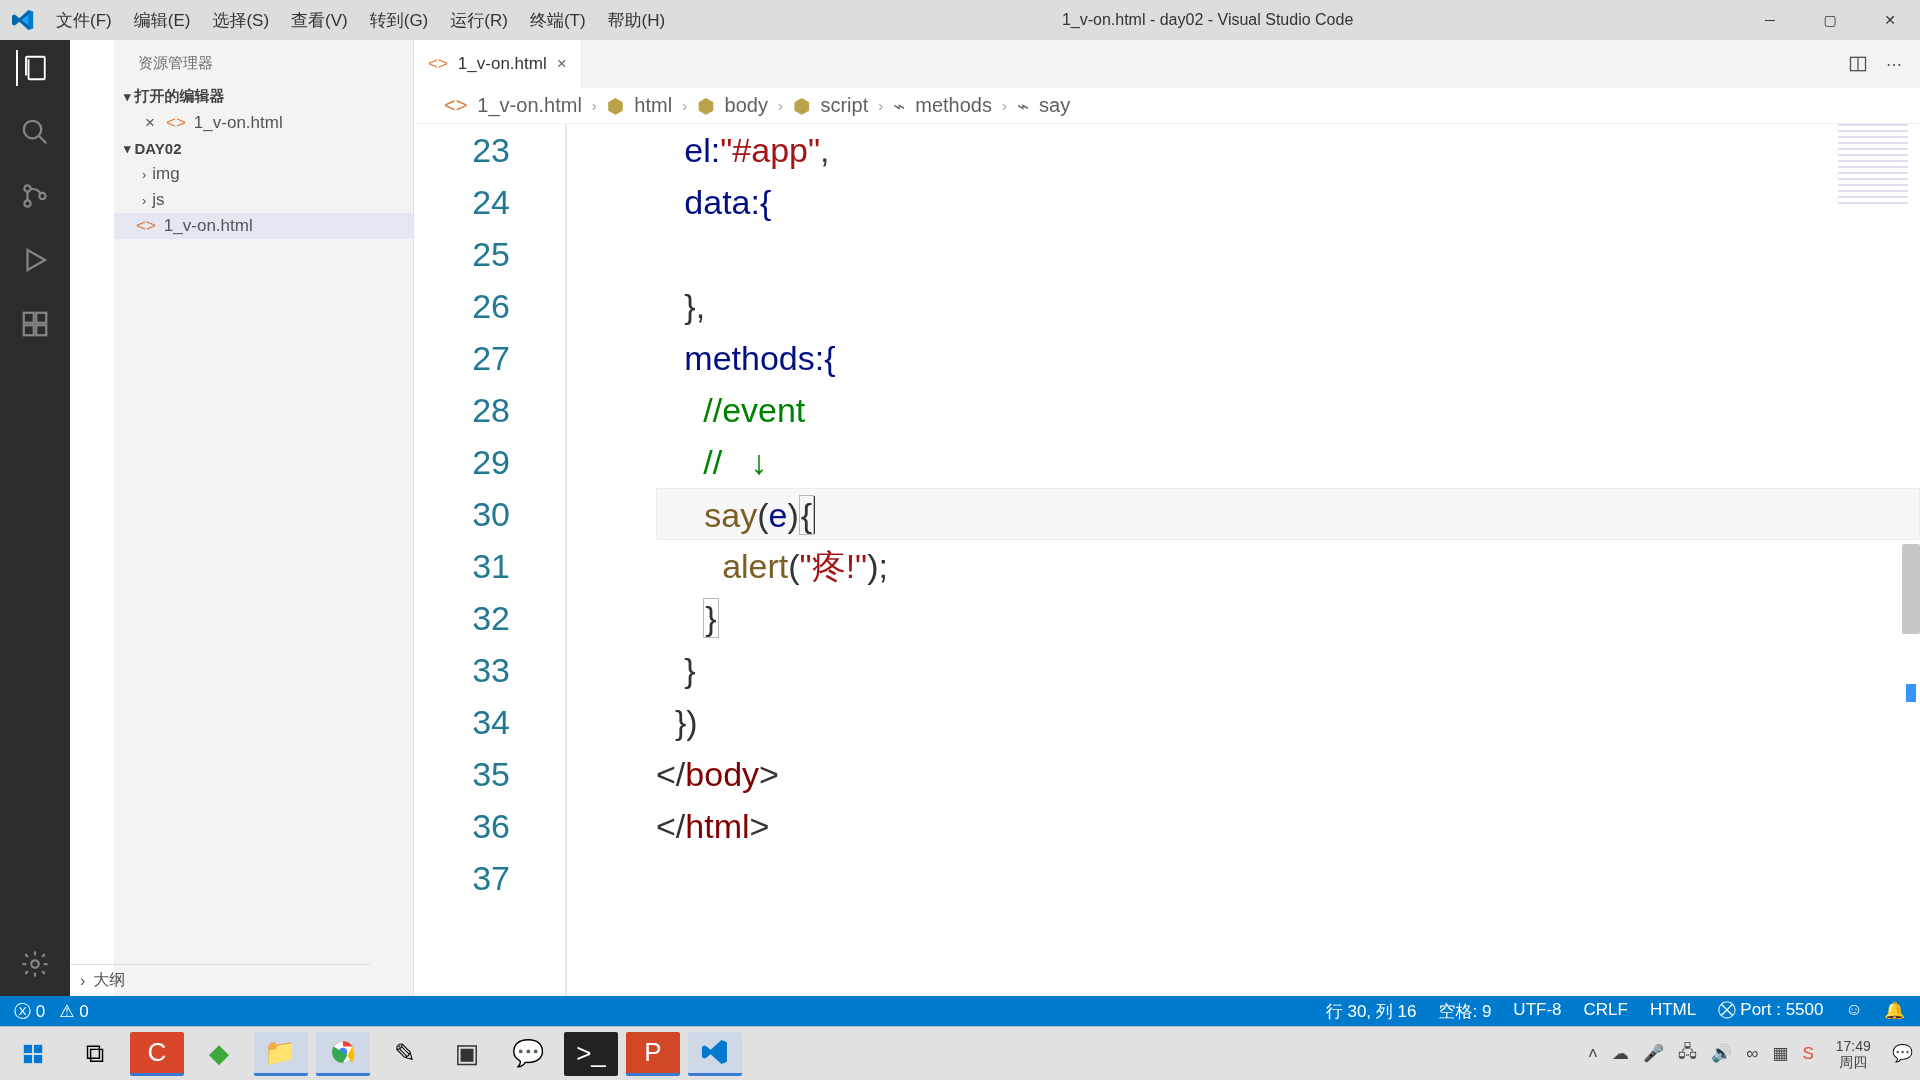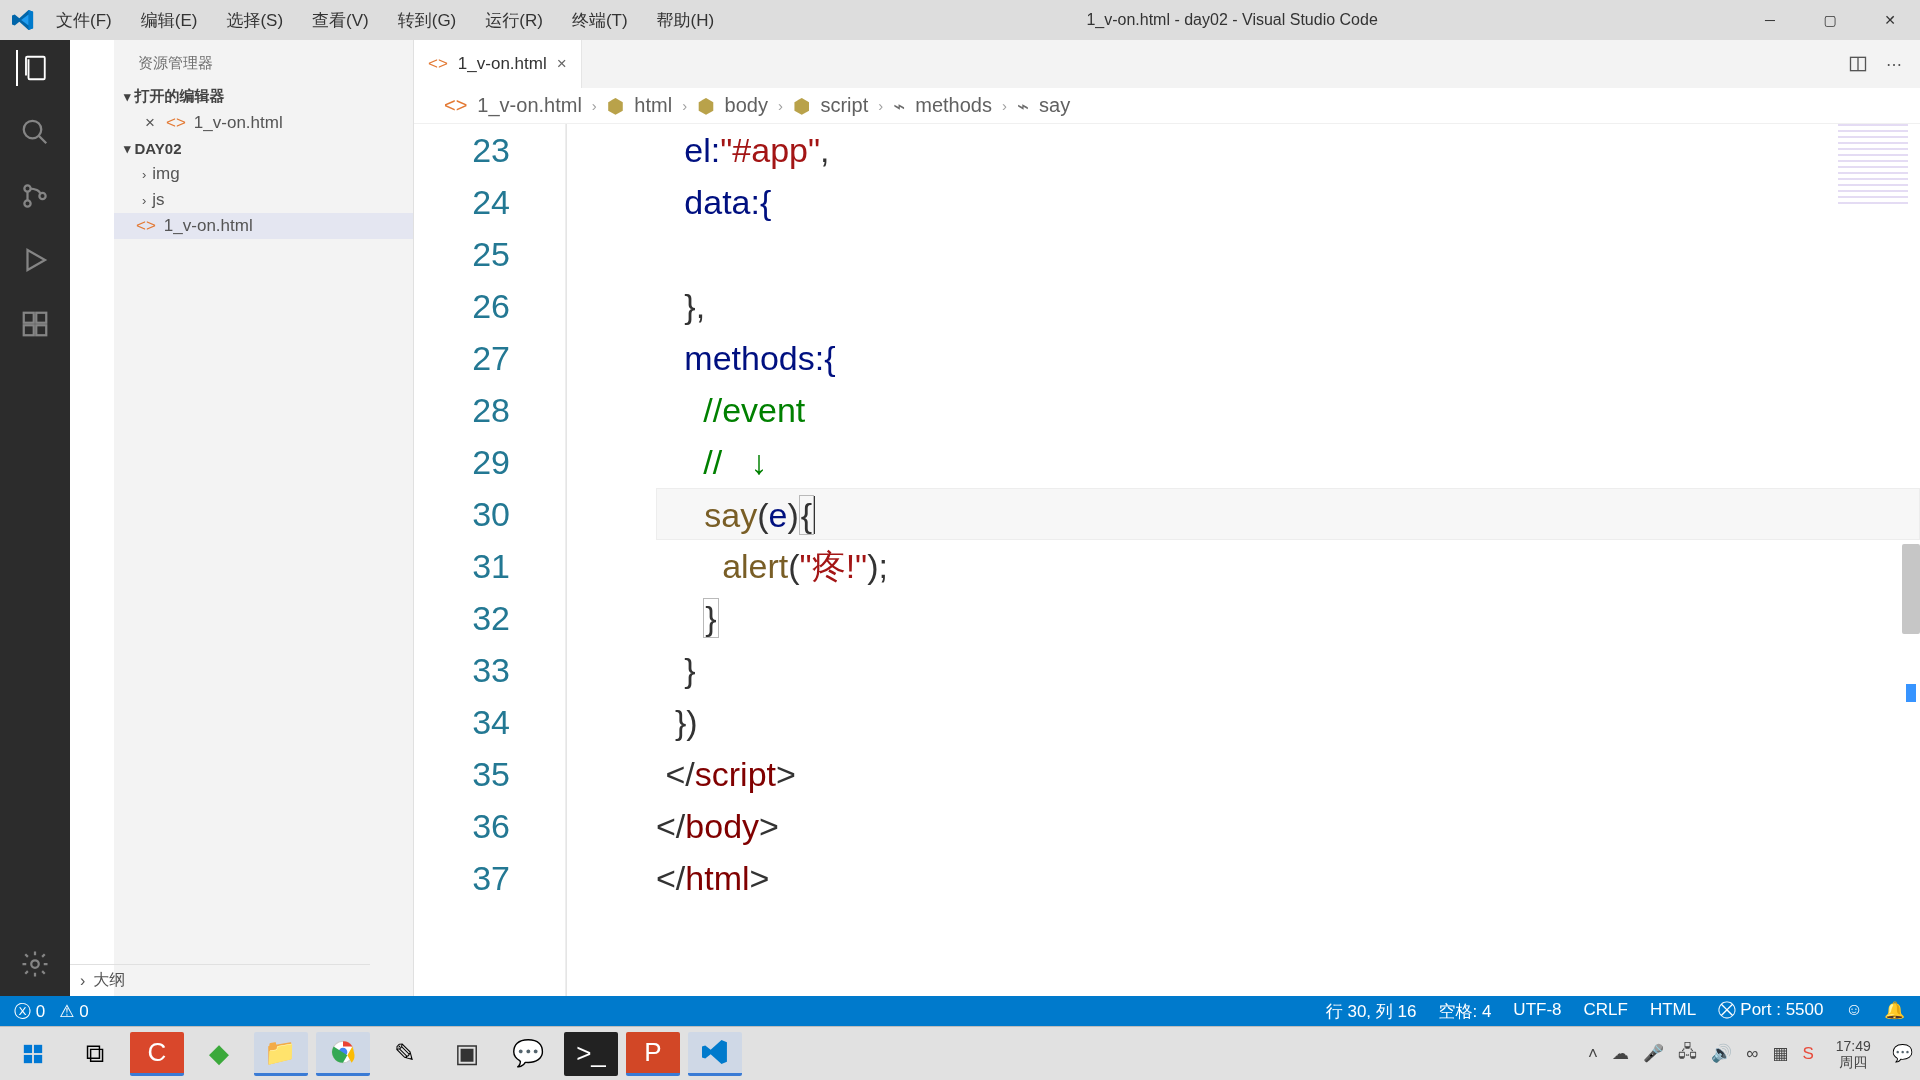--- a/index.html
+++ b/index.html
@@ -1,20 +1,20 @@
 <!DOCTYPE html>
 <html><head>
 <meta charset="utf-8">
 <style>
 * { margin: 0; padding: 0; box-sizing: border-box; font-family: "Segoe UI", "Microsoft YaHei", sans-serif; }
 body { width: 1920px; height: 1080px; overflow: hidden; background: #fff; transform-origin: top left; }
 
 .titlebar { height: 40px; background: #dddddd; display: flex; align-items: center; font-size: 17px; color: #333; }
 .titlebar .logo { width: 46px; display: flex; align-items: center; justify-content: center; }
-.titlebar .menus { display: flex; gap: 9px; }
+.titlebar .menus { display: flex; gap: 2px; }
 .titlebar .menus span { padding: 4px 10px; cursor: pointer; }
 .titlebar .title { flex: 1; text-align: center; font-size: 16px; color: #333; }
 .titlebar .winbtns { display: flex; }
 .titlebar .winbtns div { width: 60px; height: 40px; display: flex; align-items: center; justify-content: center; font-size: 14px; cursor: pointer; }
 
 .main { display: flex; height: calc(100% - 40px - 30px - 54px); }
 
 .activitybar { width: 70px; background: #2c2c2c; display: flex; flex-direction: column; align-items: center; padding-top: 10px; gap: 28px; }
 .activitybar .ab-item { width: 36px; height: 36px; display: flex; align-items: center; justify-content: center; color: #858585; cursor: pointer; }
 .activitybar .ab-item.active { color: #fff; border-left: 2px solid #fff; margin-left: -2px; padding-left: 2px; }
@@ -250,21 +250,20 @@
         <div class="ln"></div>
         <div class="ln">   <span class="tok-pun">},</span></div>
         <div class="ln">   <span class="tok-prop">methods:{</span></div>
         <div class="ln">     <span class="tok-cmt">//event</span></div>
         <div class="ln">     <span class="tok-cmt">//   ↓</span></div>
         <div class="ln current">     <span class="tok-fn">say</span><span class="tok-pun">(</span><span class="tok-var">e</span><span class="tok-pun">)</span><span class="tok-pun bracket-hi">{</span><span class="cursor-mark"></span></div>
         <div class="ln">       <span class="tok-fn">alert</span><span class="tok-pun">(</span><span class="tok-str">"疼!"</span><span class="tok-pun">);</span></div>
         <div class="ln">     <span class="tok-pun bracket-hi">}</span></div>
         <div class="ln">   <span class="tok-pun">}</span></div>
         <div class="ln">  <span class="tok-pun">})</span></div>
-        <div class="ln"> <span class="tok-pun">&lt;/</span><span class="tok-tag">script</span><span class="tok-pun">&gt;</span></div>
         <div class="ln"><span class="tok-pun">&lt;/</span><span class="tok-tag">body</span><span class="tok-pun">&gt;</span></div>
         <div class="ln"><span class="tok-pun">&lt;/</span><span class="tok-tag">html</span><span class="tok-pun">&gt;</span></div>
       </div>
       <div class="minimap"></div>
       <div class="scrollthumb"></div>
       <div class="scroll-ov"></div>
     </div>
   </div>
 </div>
 
@@ -273,21 +272,21 @@
   <span>大纲</span>
 </div>
 
 <div class="statusbar">
   <div class="sb-l">
     <span>ⓧ <span>0</span></span>
     <span>⚠ <span>0</span></span>
   </div>
   <div class="sb-r">
     <span>行 30, 列 16</span>
-    <span>空格: 4</span>
+    <span>空格: 9</span>
     <span>UTF-8</span>
     <span>CRLF</span>
     <span>HTML</span>
     <span>⛒ <span>Port : 5500</span></span>
     <span>☺</span>
     <span>🔔</span>
   </div>
 </div>
 
 <div class="taskbar">

